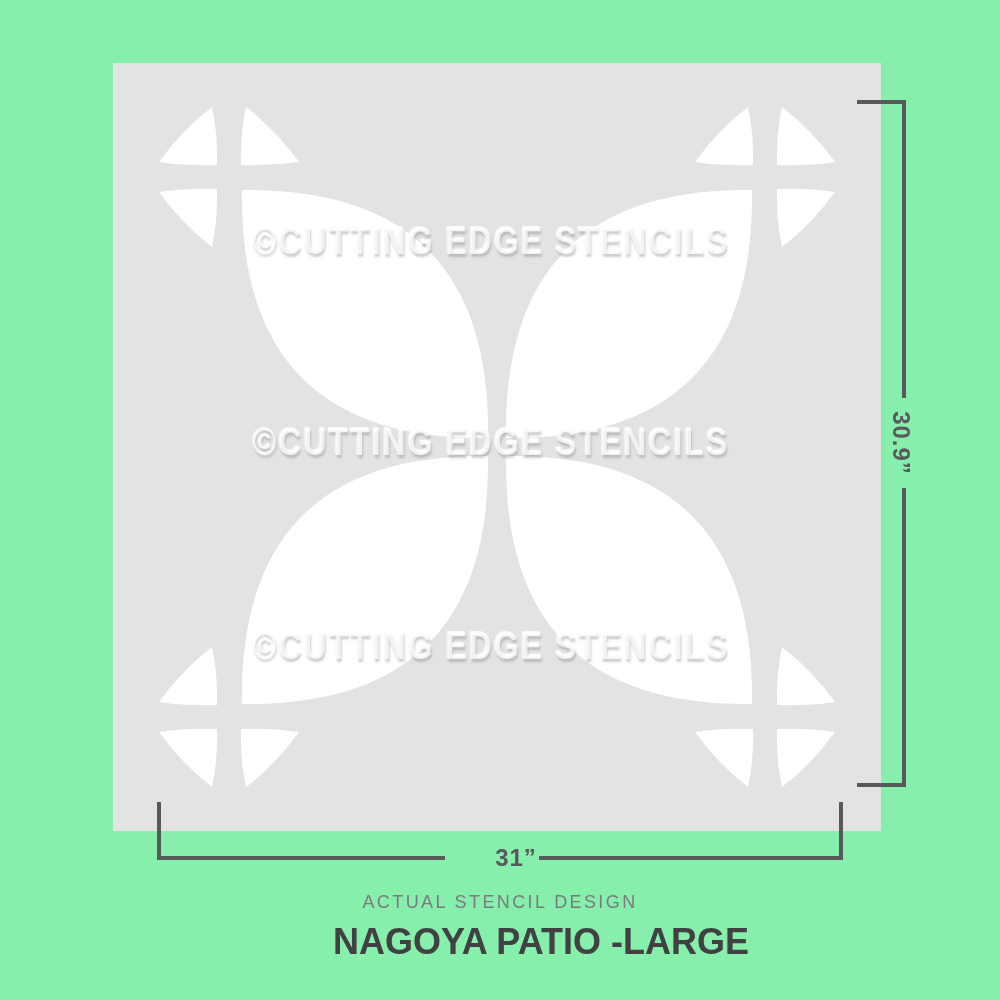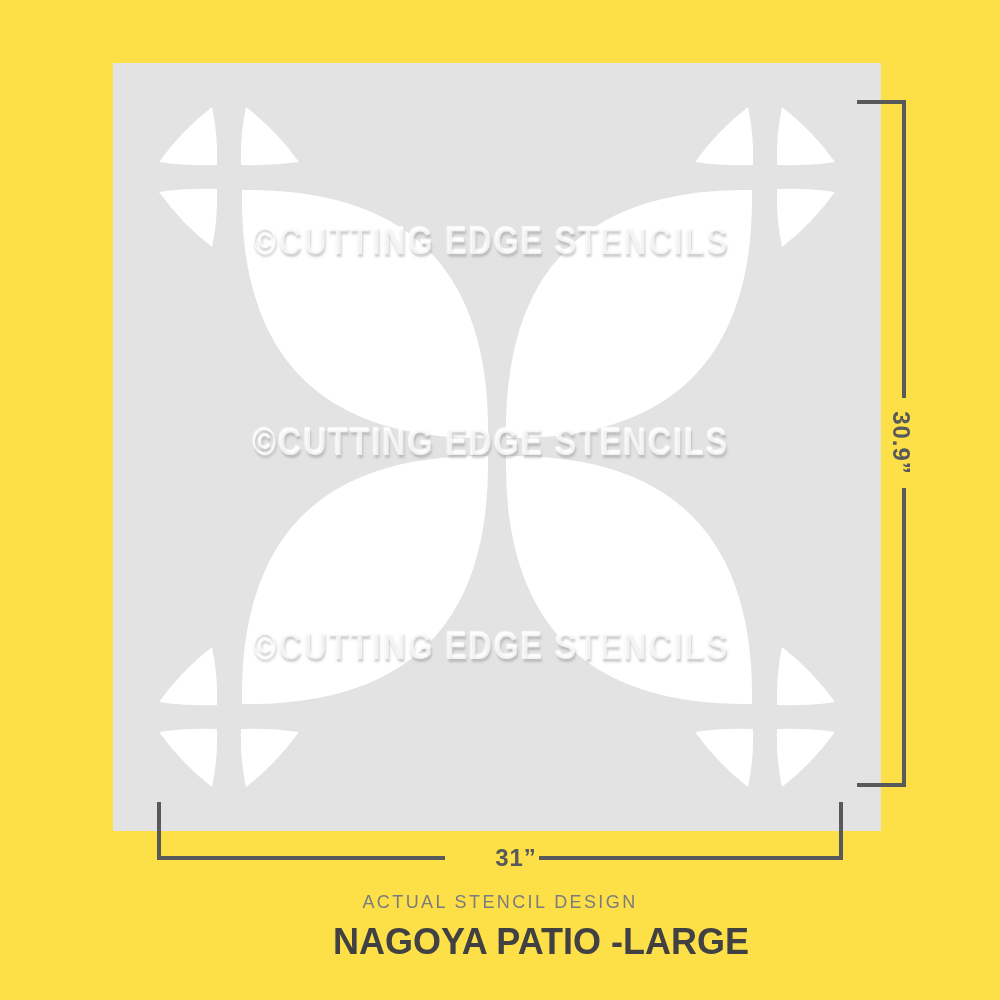--- a/index.html
+++ b/index.html
@@ -1,17 +1,17 @@
 <!DOCTYPE html>
 <html><head>
 <meta charset="utf-8">
 <style>
   html,body{margin:0;padding:0;background:#ffffff;}
   .canvas{
-    position:relative;width:1000px;height:1000px;background:#fde047;overflow:hidden;
+    position:relative;width:1000px;height:1000px;background:#86efac;overflow:hidden;
     font-family:"Liberation Sans", sans-serif;
   }
   
   .stencil{
     position:absolute;left:113px;top:63px;width:768px;height:768px;
     background:#e3e3e3;
   }
   .pattern{position:absolute;left:0;top:0;width:768px;height:768px;display:block;}
   
   .watermark{

